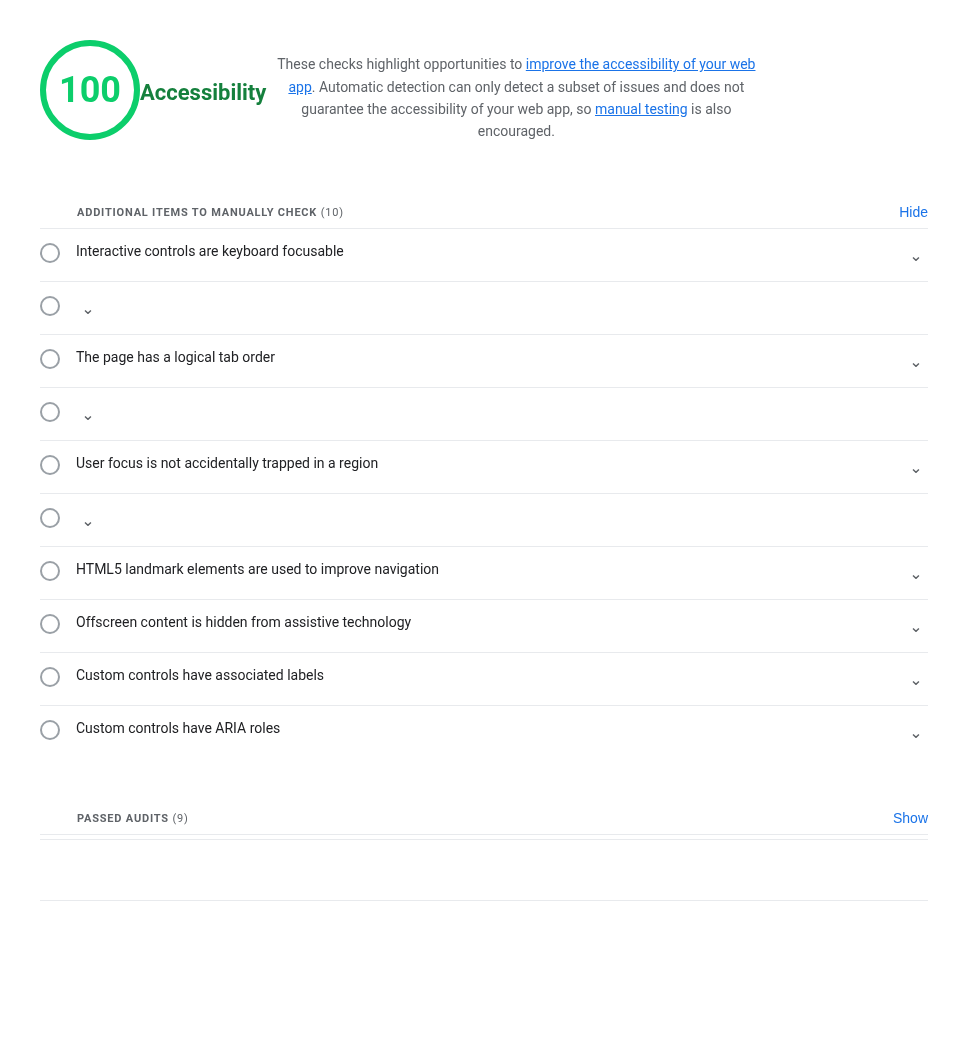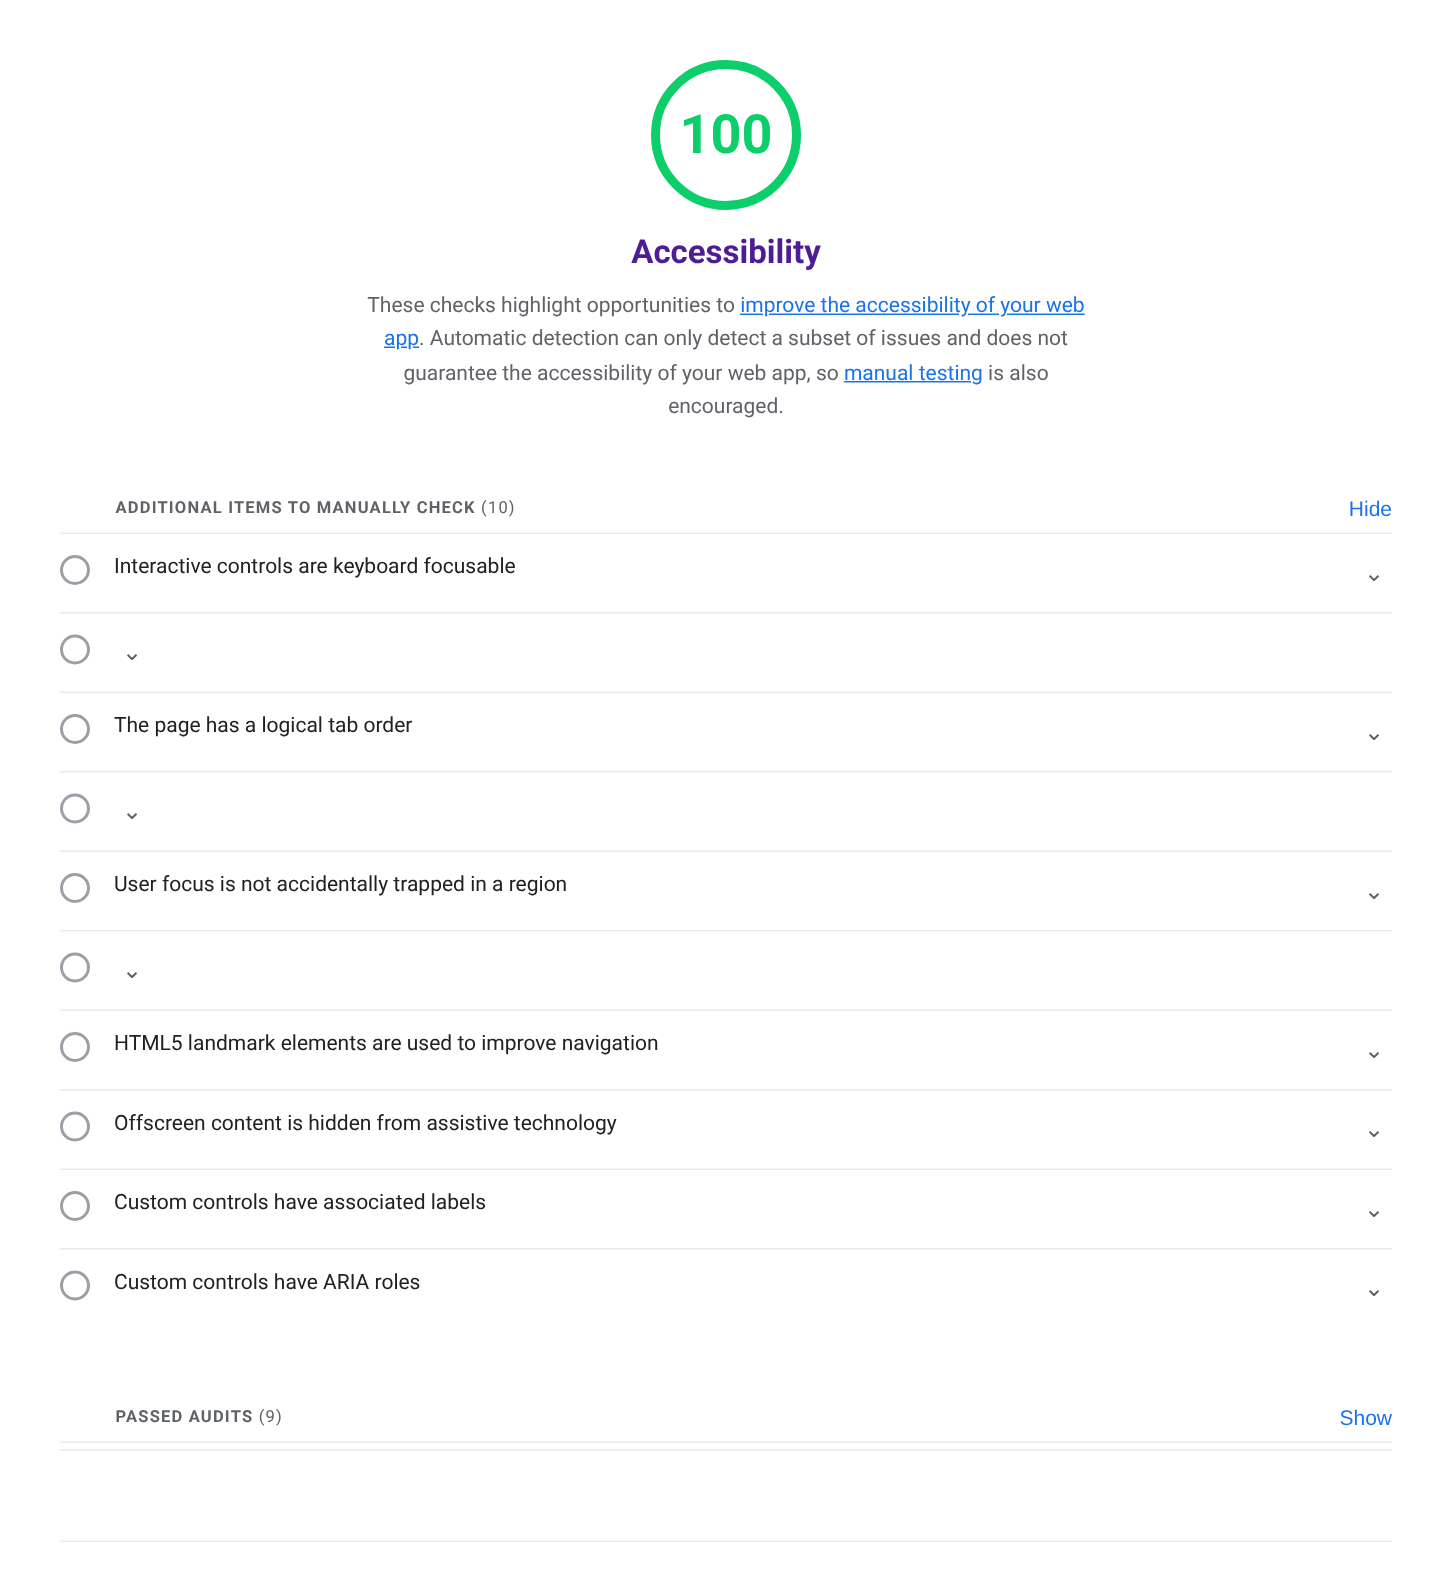--- a/index.html
+++ b/index.html
@@ -19,21 +19,21 @@
 
     .page-container {
       max-width: 968px;
       margin: 0 auto;
       padding: 0 40px;
     }
 
     
     .score-section {
       display: flex;
-      flex-direction: column;
+      flex-direction: row;
       align-items: center;
       padding: 40px 0 20px;
     }
 
     .score-circle {
       width: 100px;
       height: 100px;
       border-radius: 50%;
       border: 6px solid #0cce6b;
       display: flex;
@@ -44,21 +44,21 @@
 
     .score-number {
       font-size: 36px;
       font-weight: 700;
       color: #0cce6b;
     }
 
     .score-title {
       font-size: 22px;
       font-weight: 700;
-      color: #4c1d95;
+      color: #15803d;
       margin-bottom: 12px;
     }
 
     .score-description {
       text-align: center;
       color: #5f6368;
       font-size: 14px;
       max-width: 500px;
       line-height: 1.6;
     }

